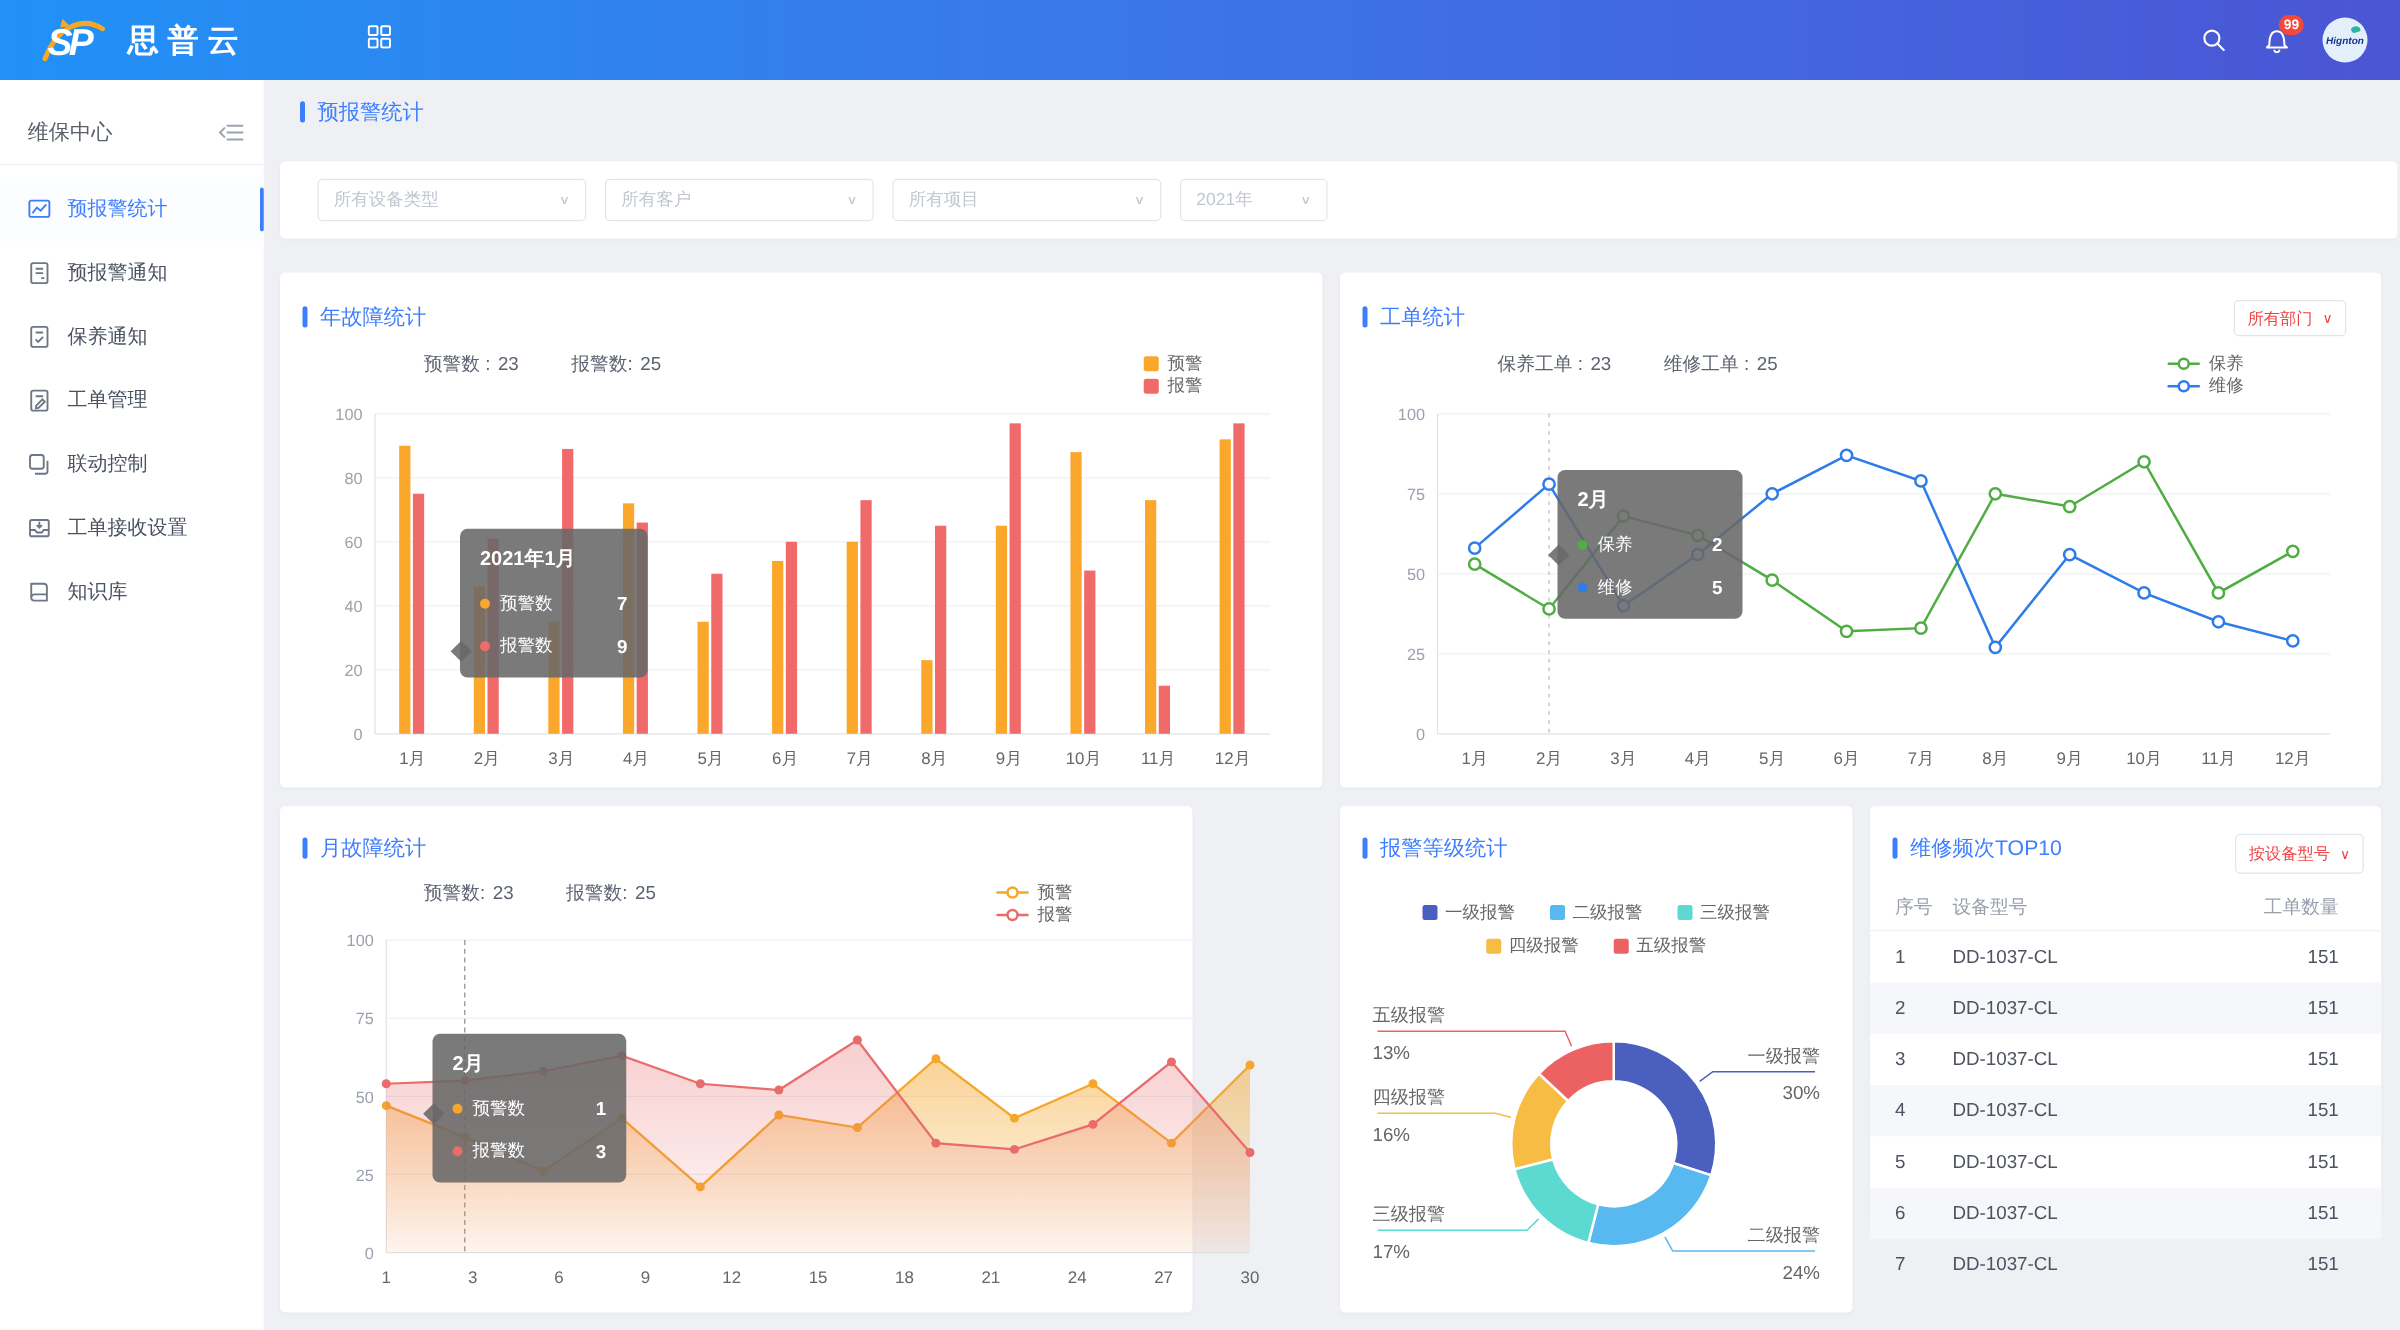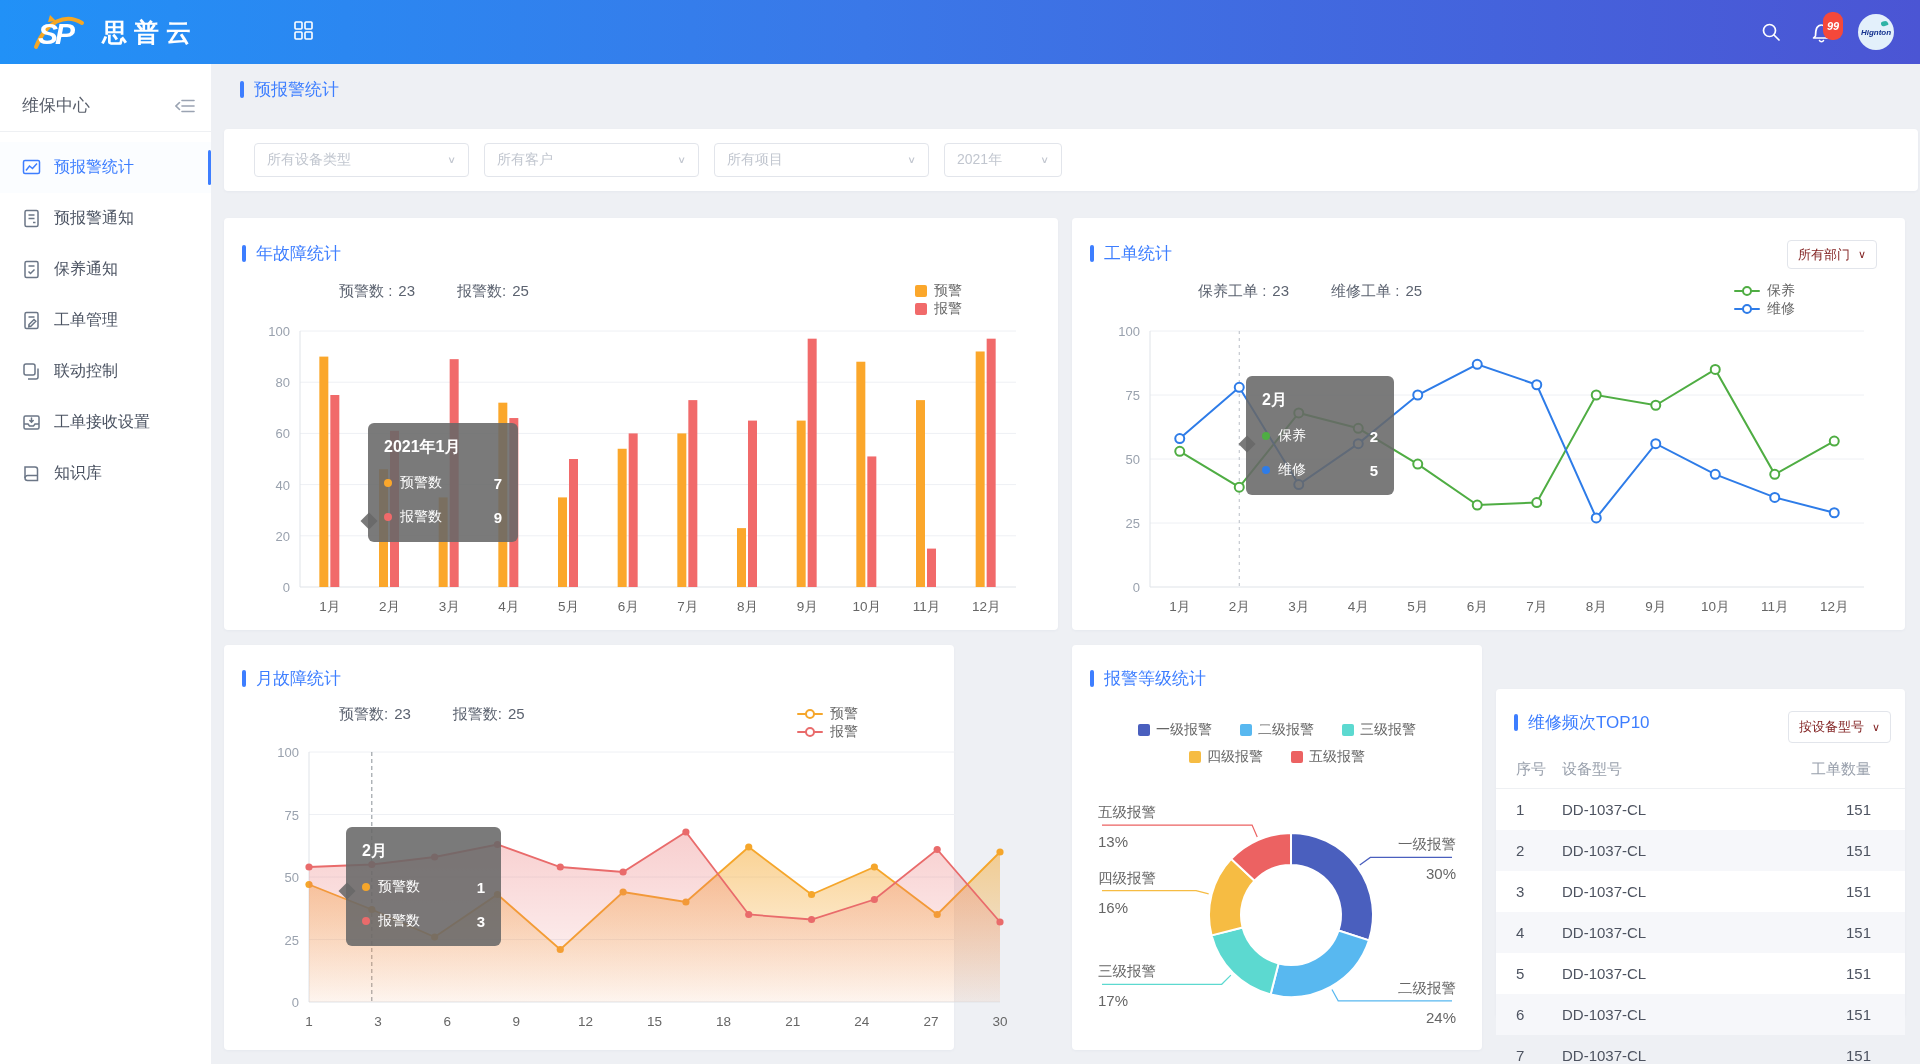--- a/index.html
+++ b/index.html
@@ -10,22 +10,22 @@
   
   .header { position:absolute; top:0; left:0; width:1920px; height:64px;
     background:linear-gradient(90deg,#2191F7 0%,#3A78E8 45%,#4B55D4 100%);
     display:flex; align-items:center; z-index:10; }
   .logo-wrap { display:flex; align-items:center; margin-left:30px; }
   .brand { color:#fff; font-size:25px; font-weight:bold; letter-spacing:7px; margin-left:14px; }
   .grid-ic { margin-left:96px; cursor:pointer; }
   .header-right { margin-left:auto; display:flex; align-items:center; margin-right:26px; }
   .h-ic { position:relative; margin-left:30px; cursor:pointer; display:flex; align-items:center; }
   .badge { position:absolute; top:-9px; left:12px; background:#F5483B; color:#fff;
-    font-size:11px; min-width:20px; height:28px; border-radius:9px; display:flex;
-    align-items:center; justify-content:center; padding:0 4px; font-weight:bold;font-style:italic; }
+    font-size:11px; min-width:20px; height:16px; border-radius:9px; display:flex;
+    align-items:center; justify-content:center; padding:0 4px; font-weight:bold; }
   .avatar { width:36px; height:36px; border-radius:50%; background:#E3F0FB;
     display:flex; align-items:center; justify-content:center; margin-left:26px;
     font-size:8px; font-style:italic; font-weight:bold; color:#16338F; position:relative; overflow:hidden;}
   .avatar i { position:absolute; top:7px; right:6px; width:7px; height:5px; background:#2FB3A6;
     border-radius:60% 100% 20% 70%; transform:rotate(-20deg);}
 
   
   .sidebar { position:absolute; top:64px; left:0; width:211px; height:1000px; background:#fff; z-index:5; }
   .workspace { height:52px; display:flex; align-items:center; padding:0 16px 0 22px;
     border-bottom:1px solid #EEF0F3;margin-top:16px; }
@@ -49,21 +49,21 @@
   .filter-card { left:13px; top:65px; width:1694px; height:62px; display:flex; align-items:center; padding-left:30px; }
   .select { height:34px; border:1px solid #E2E5EB; border-radius:4px; display:flex;
     align-items:center; padding:0 12px; color:#C1C6CF; font-size:14px; margin-right:15px;
     cursor:pointer; background:#fff; }
   .select .chev { margin-left:auto; color:#C1C6CF; font-size:12px; transform:scaleY(.8); padding-left:10px;}
 
   .card-a { left:13px;  top:154px; width:834px; height:412px; }
   .card-b { left:861px; top:154px; width:833px; height:412px; }
   .card-c { left:13px;  top:581px; width:730px; height:405px; }
   .card-d { left:861px; top:581px; width:410px; height:405px; }
-  .card-e { left:1285px;top:581px; width:409px; height:328px;margin-top:44px; }
+  .card-e { left:1285px;top:581px; width:409px; height:328px; }
 
   .card-head { position:absolute; left:18px; top:24px; display:flex; align-items:center; }
   .card-head span { color:#3D7EFF; font-size:17px; }
   .stats { position:absolute; left:115px; top:64px; font-size:15px; color:#5C6370; display:flex; }
   .stats .st { margin-right:42px; }
   .stats .st b { font-weight:normal; margin-left:6px; }
 
   .legend { position:absolute; top:64px; display:flex; align-items:center; font-size:14px; color:#666;flex-direction:column; }
   .leg-item { display:flex; align-items:center; margin-left:30px; }
   .sq { width:12px; height:12px; border-radius:2px; margin-right:7px; }
@@ -71,21 +71,21 @@
   .line-mark .lbar { position:absolute; left:0; right:0; top:4px; height:2px; border-radius:1px;}
   .line-mark .lring { position:absolute; left:8px; top:0; width:10px; height:10px; border:2px solid;
      border-radius:50%; background:#fff; }
 
   .chart-svg { position:absolute; left:0; top:92px; }
   .chart-svg-c { position:absolute; left:0; top:82px; }
   svg text { font-family:"Liberation Sans","DejaVu Sans",sans-serif; }
 
   .mini-select { position:absolute; right:28px; top:22px; height:29px; border:1px solid #E2E5EB;
     border-radius:4px; display:flex; align-items:center; padding:0 10px; font-size:13px;
-    color:#7f1d1d; cursor:pointer; }
+    color:#ef4444; cursor:pointer; }
   .mini-select .chev { margin-left:8px; font-size:11px; }
 
   
   .tooltip { position:absolute; background:rgba(104,104,104,.88); border-radius:6px;
     padding:14px 16px 16px; color:#fff; z-index:6; }
   .tt-arrow { position:absolute; left:-5px; width:12px; height:12px;
     background:rgba(104,104,104,.88); transform:rotate(45deg); }
   .tt-title { font-size:16px; font-weight:bold; }
   .tt-row { display:flex; align-items:center; margin-top:16px; font-size:14px; }
   .tt-row .dot { width:8px; height:8px; border-radius:50%; margin-right:8px; }

